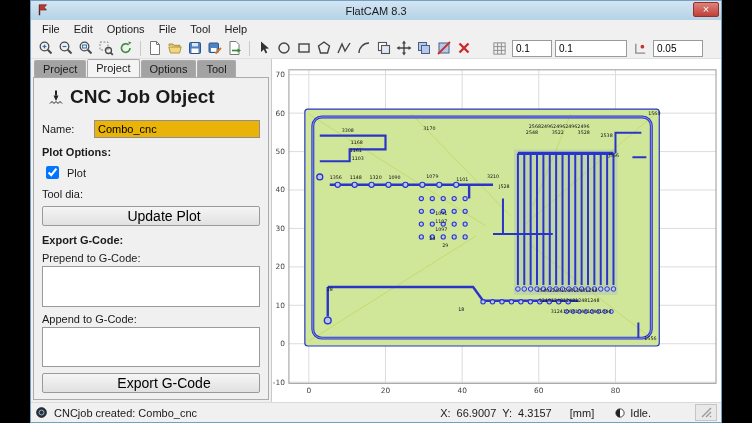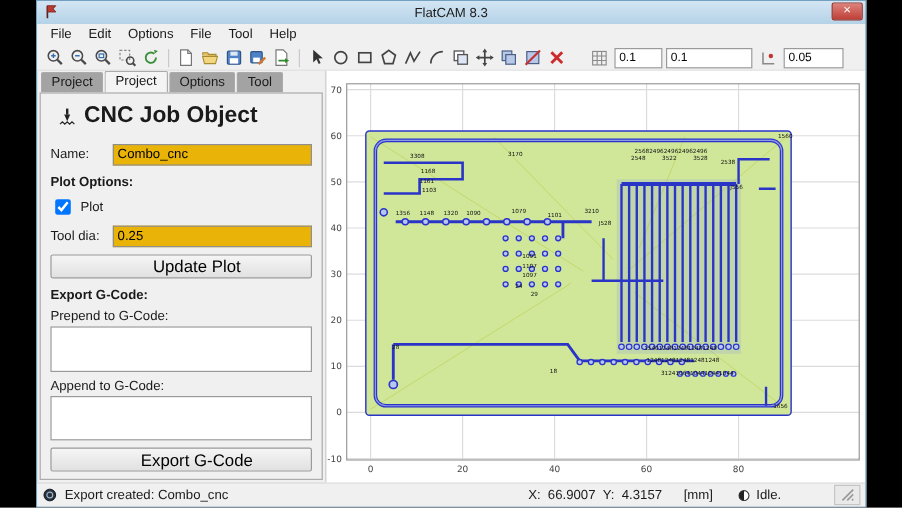--- a/index.html
+++ b/index.html
@@ -265,21 +265,20 @@
 
         <div class="bold-label">Plot Options:</div>
 
         <div class="cb-row">
           <input type="checkbox" checked="true" style="">
           <span>Plot</span>
         </div>
 
         <div class="row">
           <label>Tool dia:</label>
-          <input type="text" value="0.25" style="">
         </div>
 
         <button class="btn">Update Plot</button>
 
         <div class="bold-label">Export G-Code:</div>
 
         <div class="small-label">Prepend to G-Code:</div>
         <textarea style=""></textarea>
 
         <div class="small-label">Append to G-Code:</div>
@@ -453,21 +452,21 @@
           </g>
       </svg>
     </div>
   </div>
 
   <div class="statusbar">
     <svg width="13" height="13" viewBox="0 0 16 16">
       <circle cx="8" cy="8" r="6" fill="#26323e" stroke="#101820" stroke-width="1"></circle>
       <circle cx="8" cy="8" r="3" fill="none" stroke="#9fb2c4" stroke-width="1.2"></circle>
     </svg>
-    <span>Export created: Combo_cnc</span>
+    <span>CNCjob created: Combo_cnc</span>
 
     <div class="coords">
       <span>X:</span>
       <span>66.9007</span>
       <span>Y:</span>
       <span>4.3157</span>
     </div>
     <span class="units">[mm]</span>
 
     <div class="idle">

